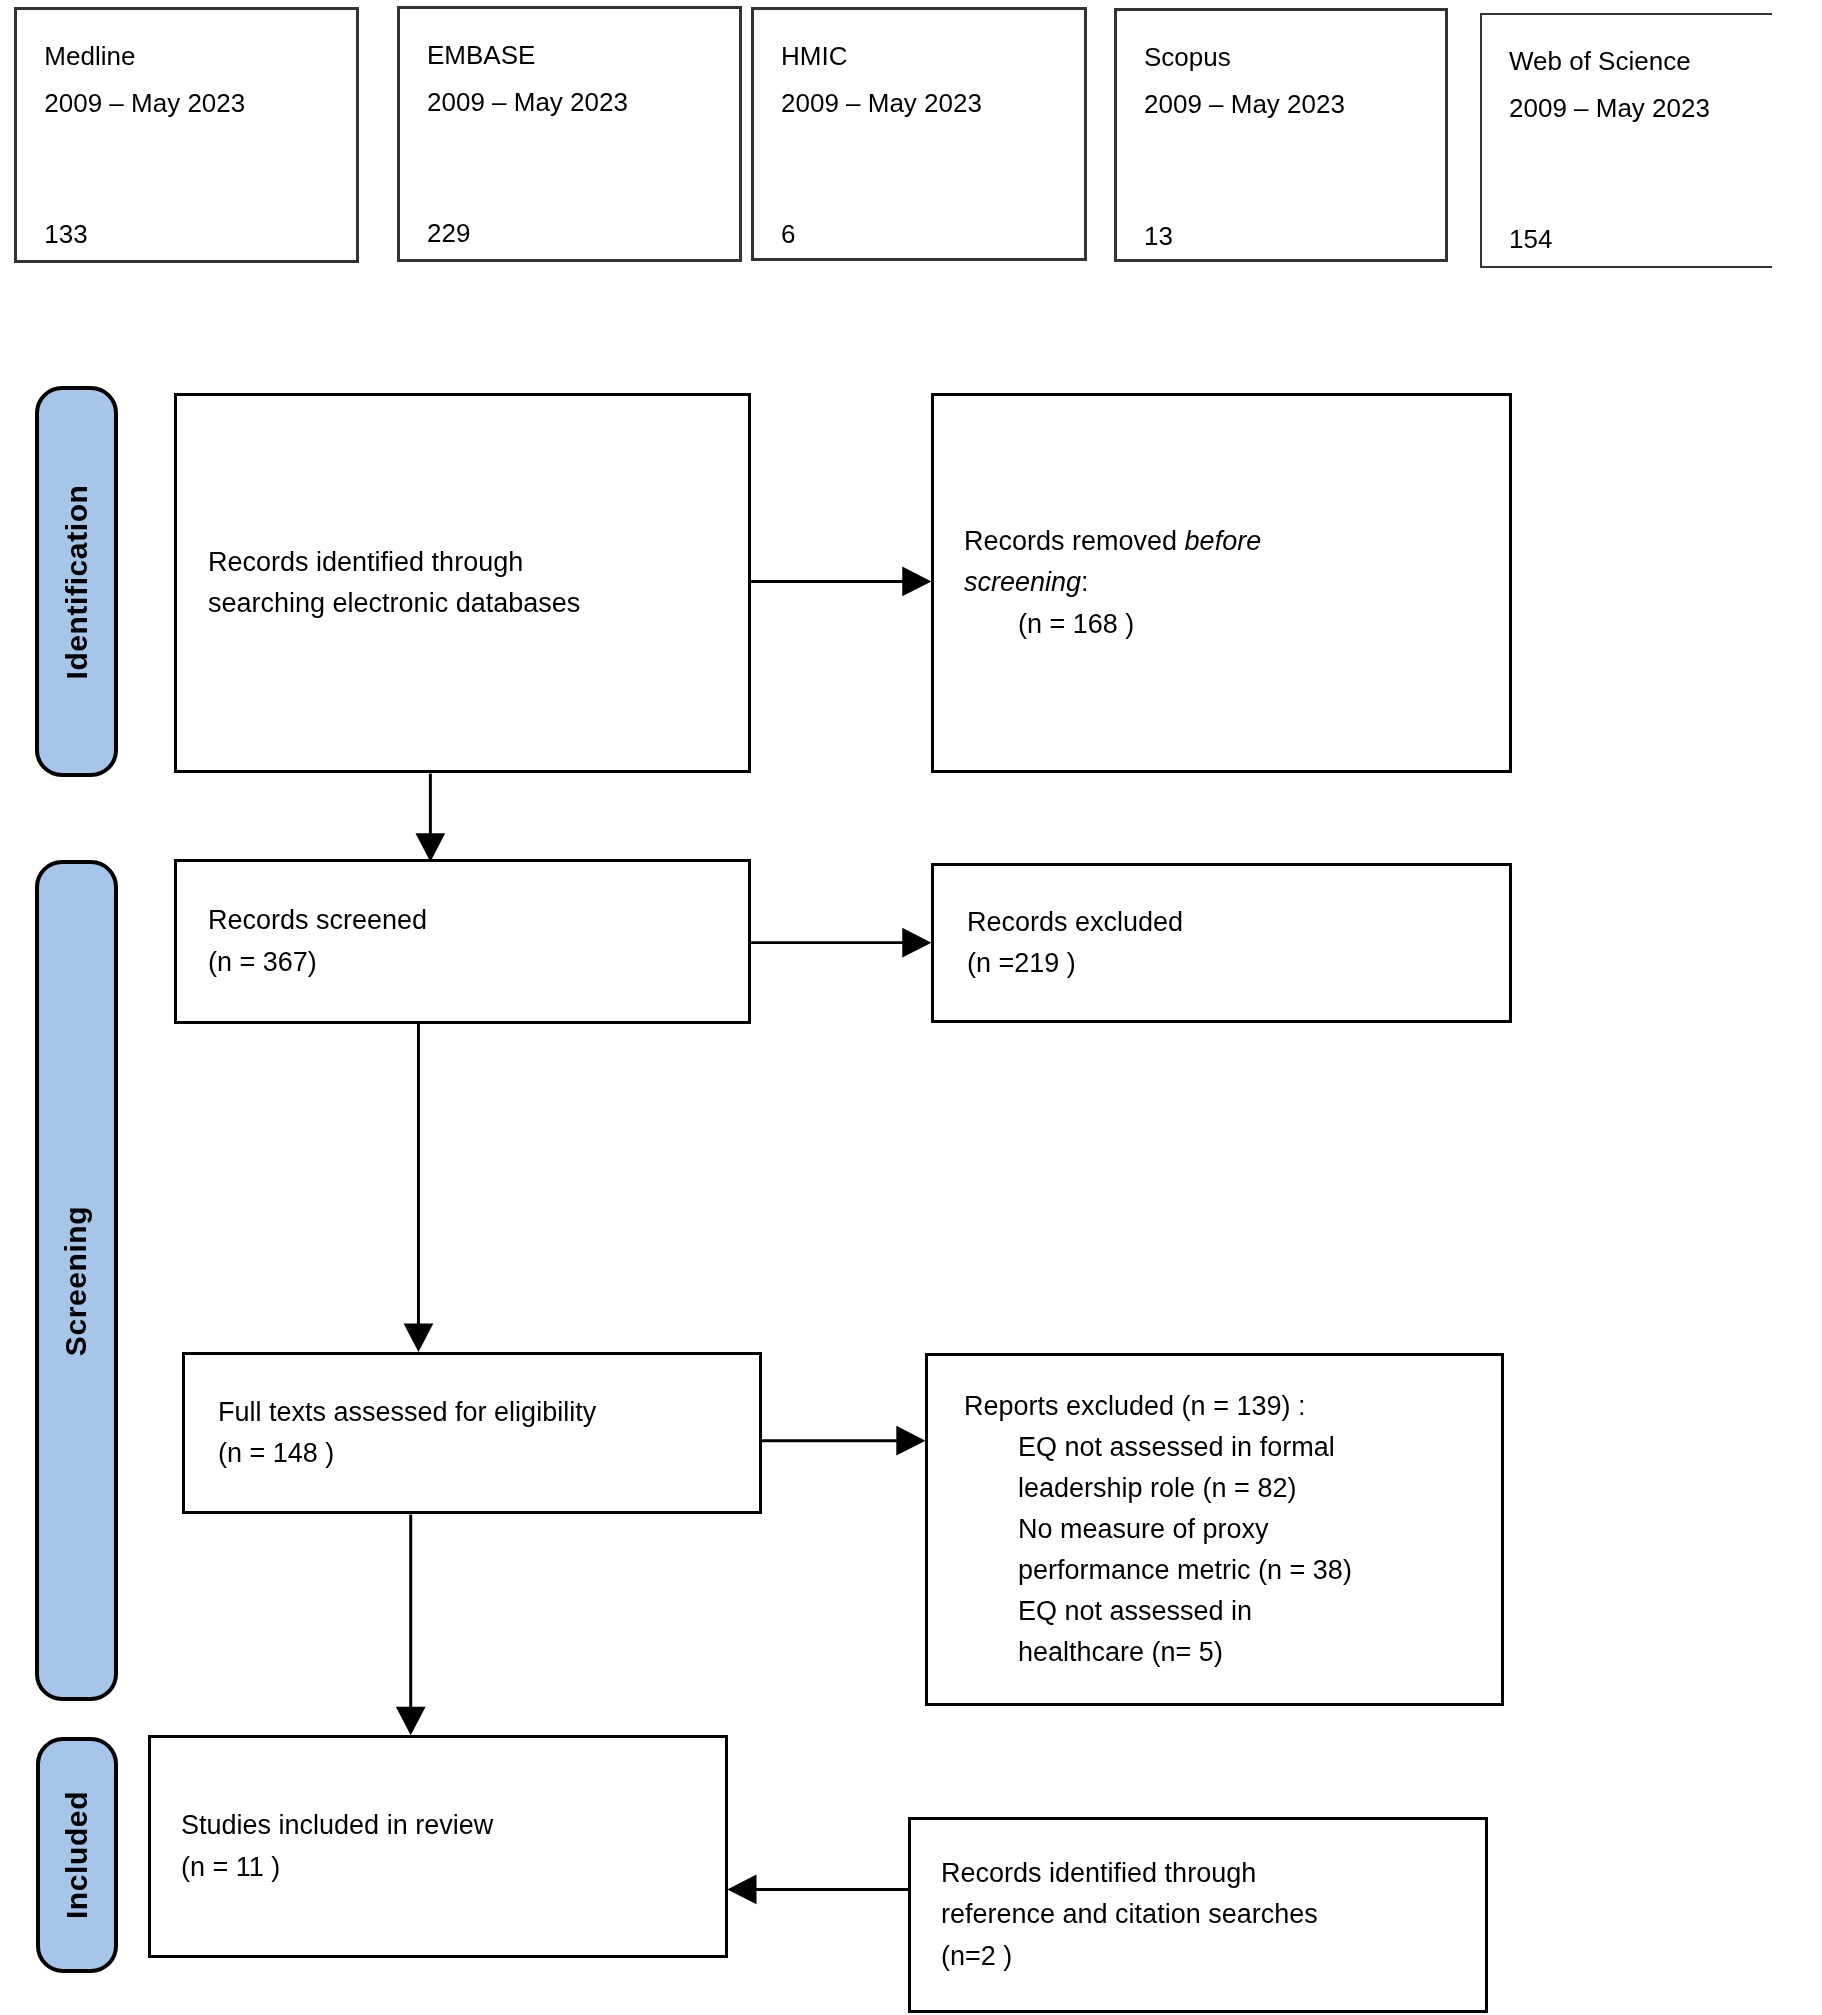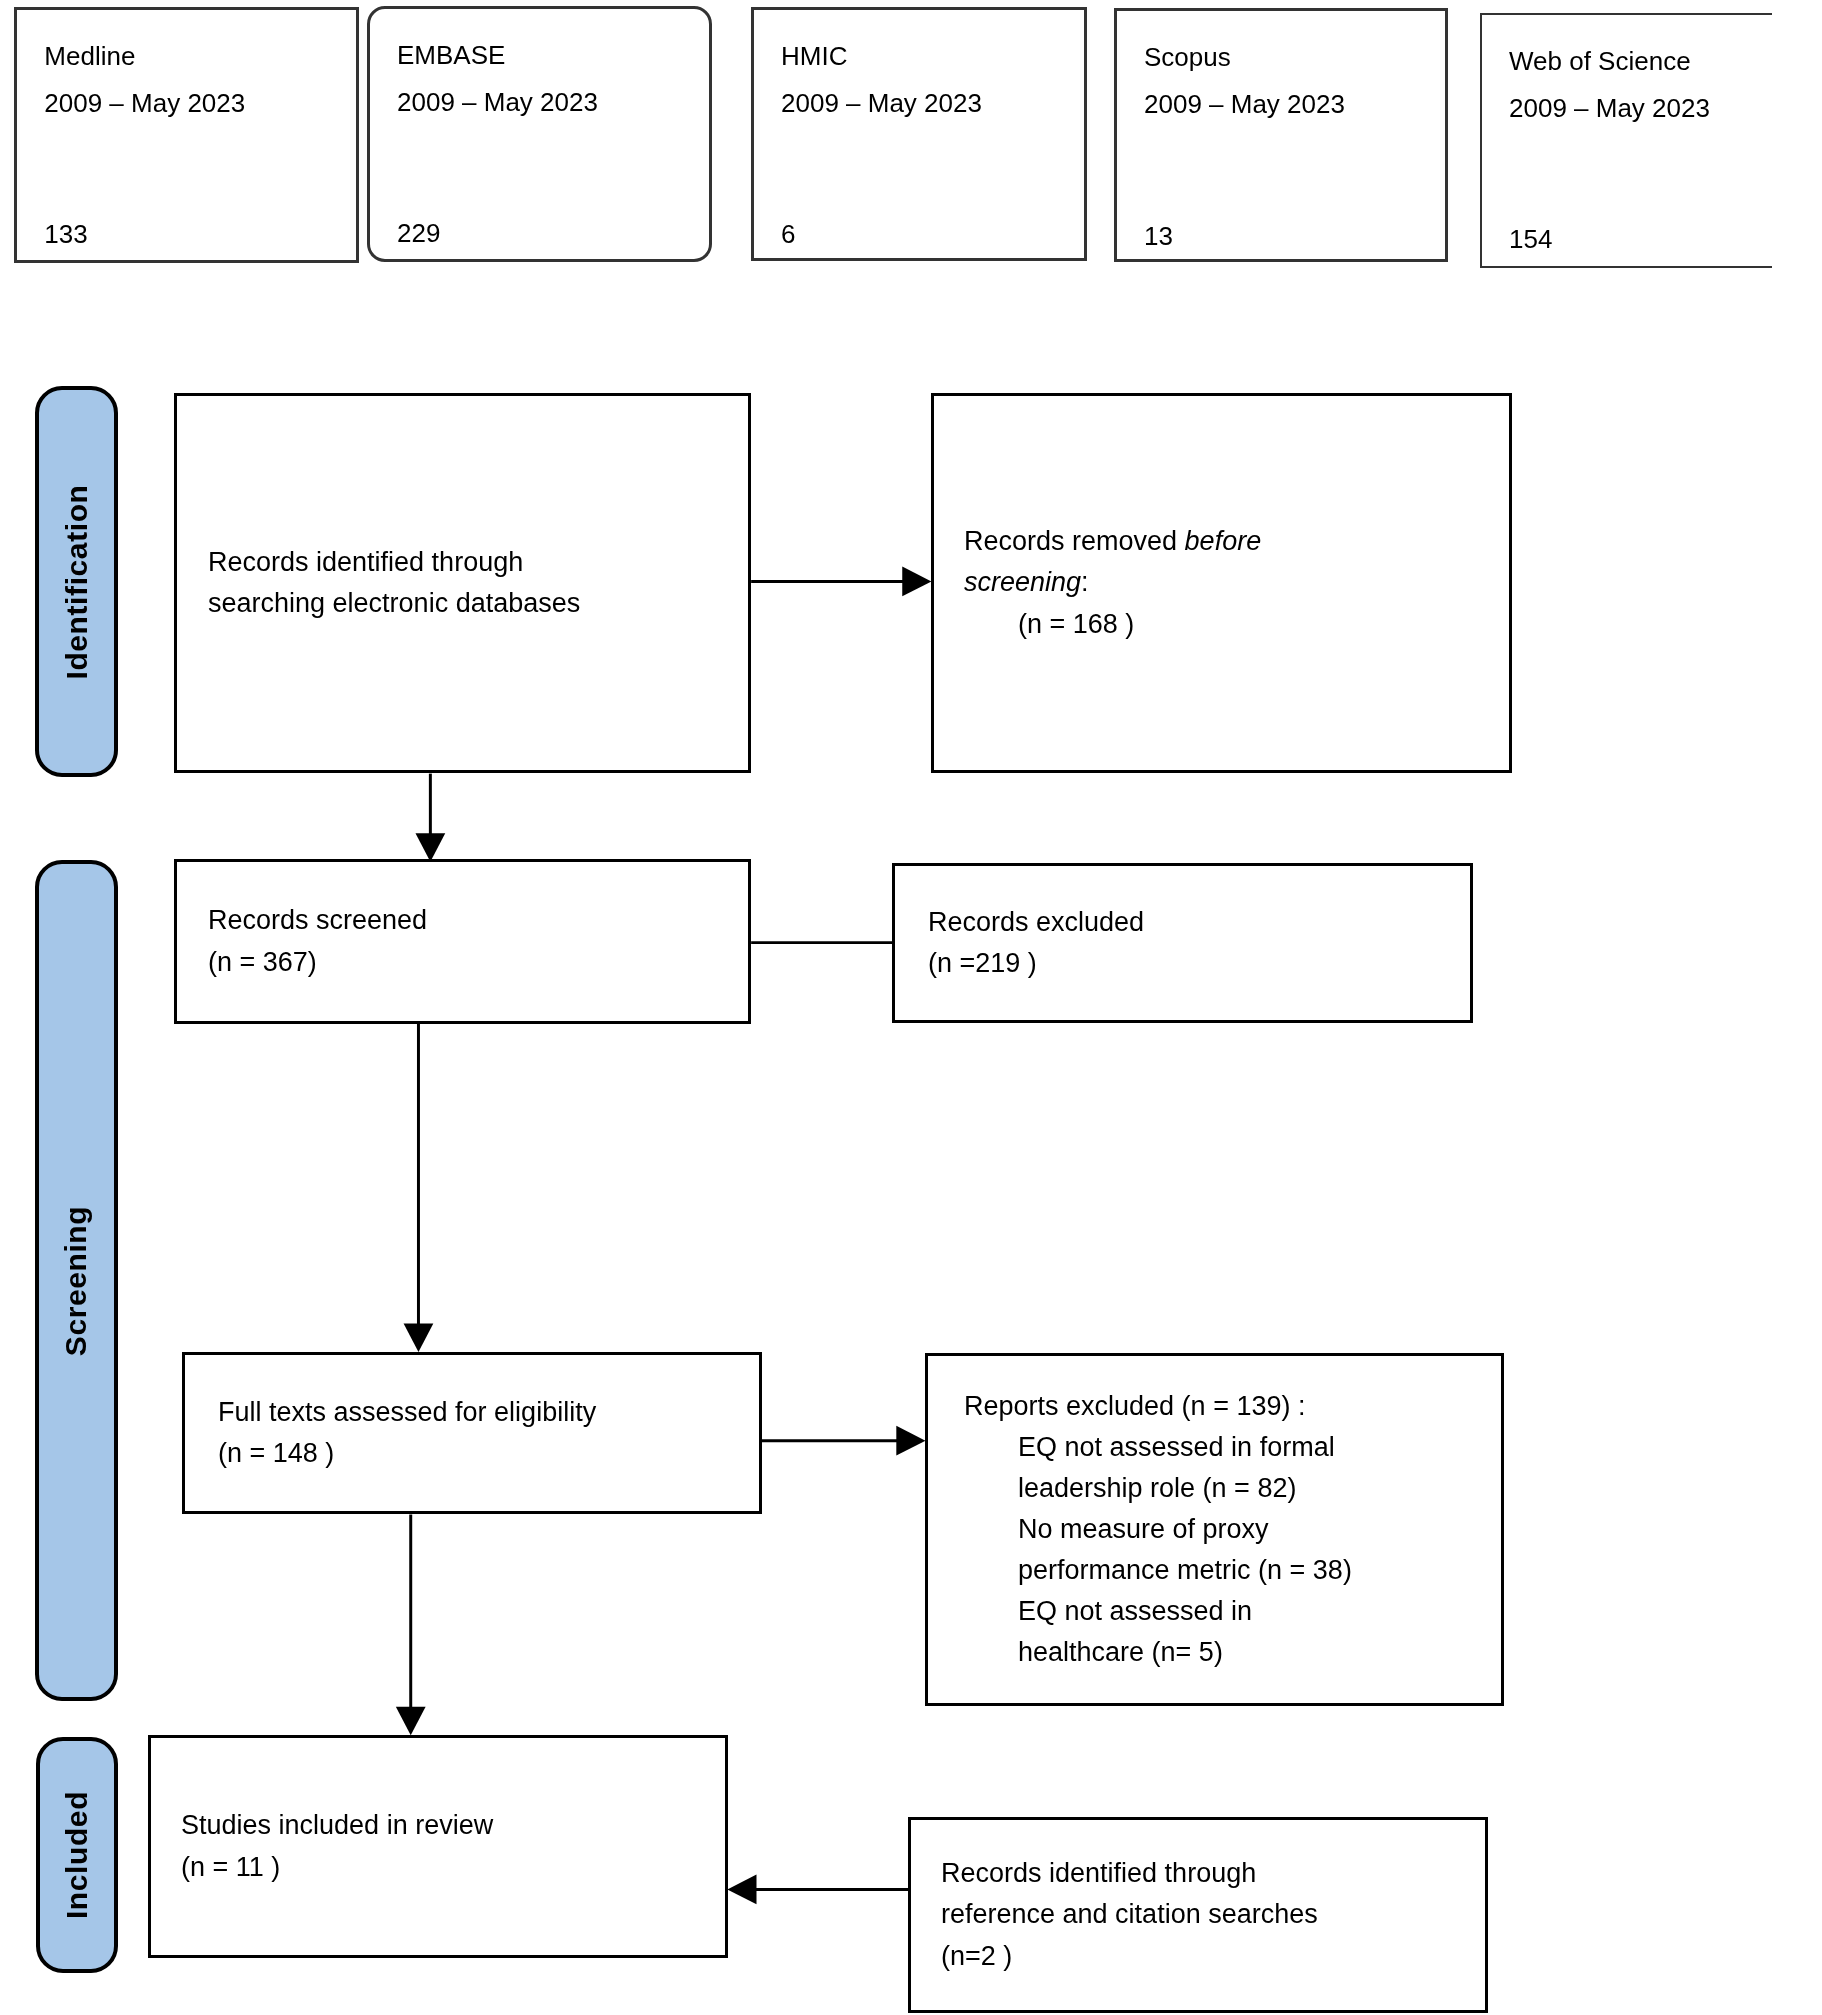--- a/index.html
+++ b/index.html
@@ -21,21 +21,21 @@
     position: absolute;
     box-sizing: border-box;
     background: #ffffff;
     border: 3.6px solid #333333;
     padding: 22.6px 12px 0 27px;
     font-size: 26px;
     line-height: 1.82;
   }
   .db .count { margin-top: 84px; }
   #db-1 { left: 14.3px;   top: 7.1px; width: 345px; height: 256px; }
-  #db-2 { left: 367px;  top: 6px; width: 345px; height: 256px; border-radius: 18px; }
+  #db-2 { left: 397px;  top: 6px; width: 345px; height: 256px; }
   #db-3 { left: 751px; top: 7.1px; width: 336px; height: 254px; }
   #db-4 { left: 1114px; top: 8.3px; width: 334px; height: 254px; }
   #db-5 { left: 1480px; top: 13px; width: 332px; height: 255px; border-width: 2.4px; }
   
   .stage {
     position: absolute;
     box-sizing: border-box;
     background: #a5c6e8;
     border: 4.2px solid #000000;
     border-radius: 27px;
@@ -63,21 +63,21 @@
     flex-direction: column;
     justify-content: center;
     font-size: 27px;
     line-height: 1.52;
   }
   .flow .ln { display: block; }
   .ind-70 { padding-left: 54px; }
   #box-identified { left: 174px;  top: 393px;  width: 577px; height: 380px; padding-left: 31px; padding-right: 12px; }
   #box-removed    { left: 931px; top: 393px;  width: 581px; height: 380px; padding-left: 30px; padding-right: 12px; }
   #box-screened   { left: 174px;  top: 859px; width: 577px; height: 165px; padding-left: 31px; padding-right: 12px; }
-  #box-excluded   { left: 892px; top: 863px; width: 581px; height: 160px; padding-left: 33px; padding-right: 12px; }
+  #box-excluded   { left: 931px; top: 863px; width: 581px; height: 160px; padding-left: 33px; padding-right: 12px; }
   #box-fulltext   { left: 182px;  top: 1352px; width: 580px; height: 162px; padding-left: 33px; padding-right: 3px; }
   #box-reports    { left: 925px; top: 1353px; width: 579px; height: 353px; padding-left: 36px; padding-right: 12px; }
   #box-studies    { left: 148px;  top: 1735px; width: 580px; height: 223px; padding-left: 30px; padding-right: 12px; }
   #box-citation   { left: 908px; top: 1817px; width: 580px; height: 196px; padding-left: 30px; padding-right: 12px; }
   
   #connectors {
     position: absolute;
     left: 0; top: 0;
     width: 1823px;
     height: 2015px;

